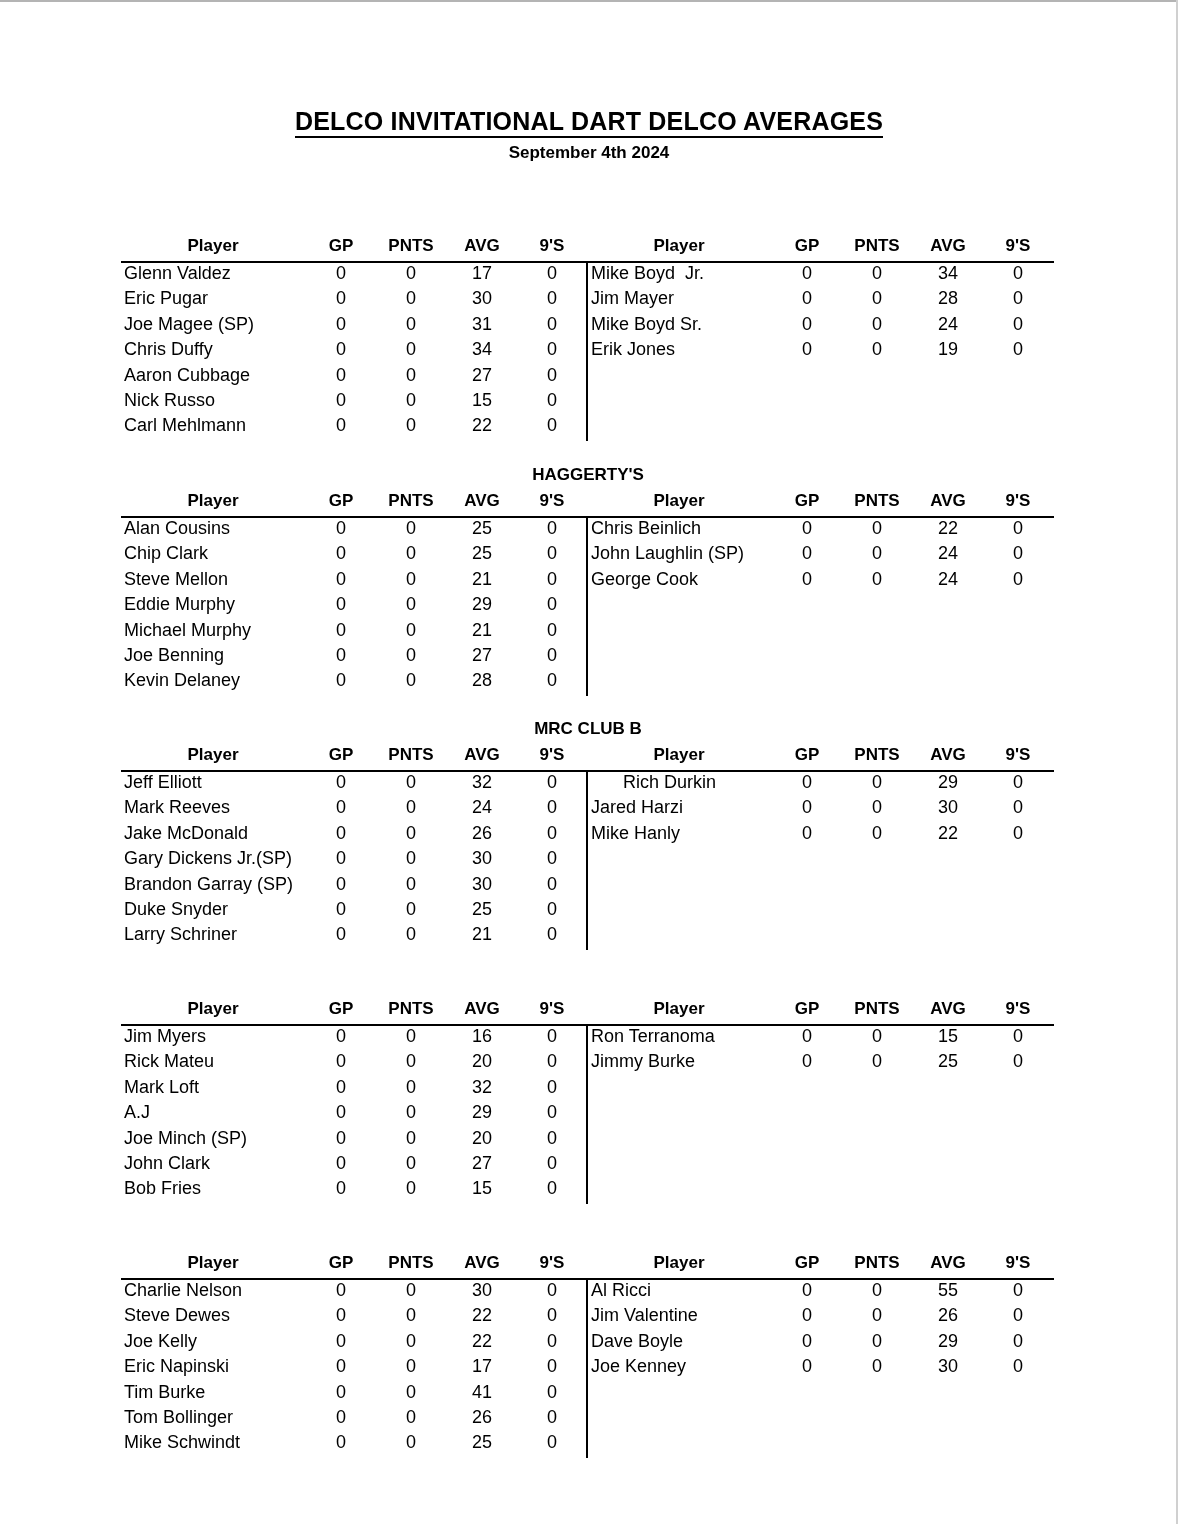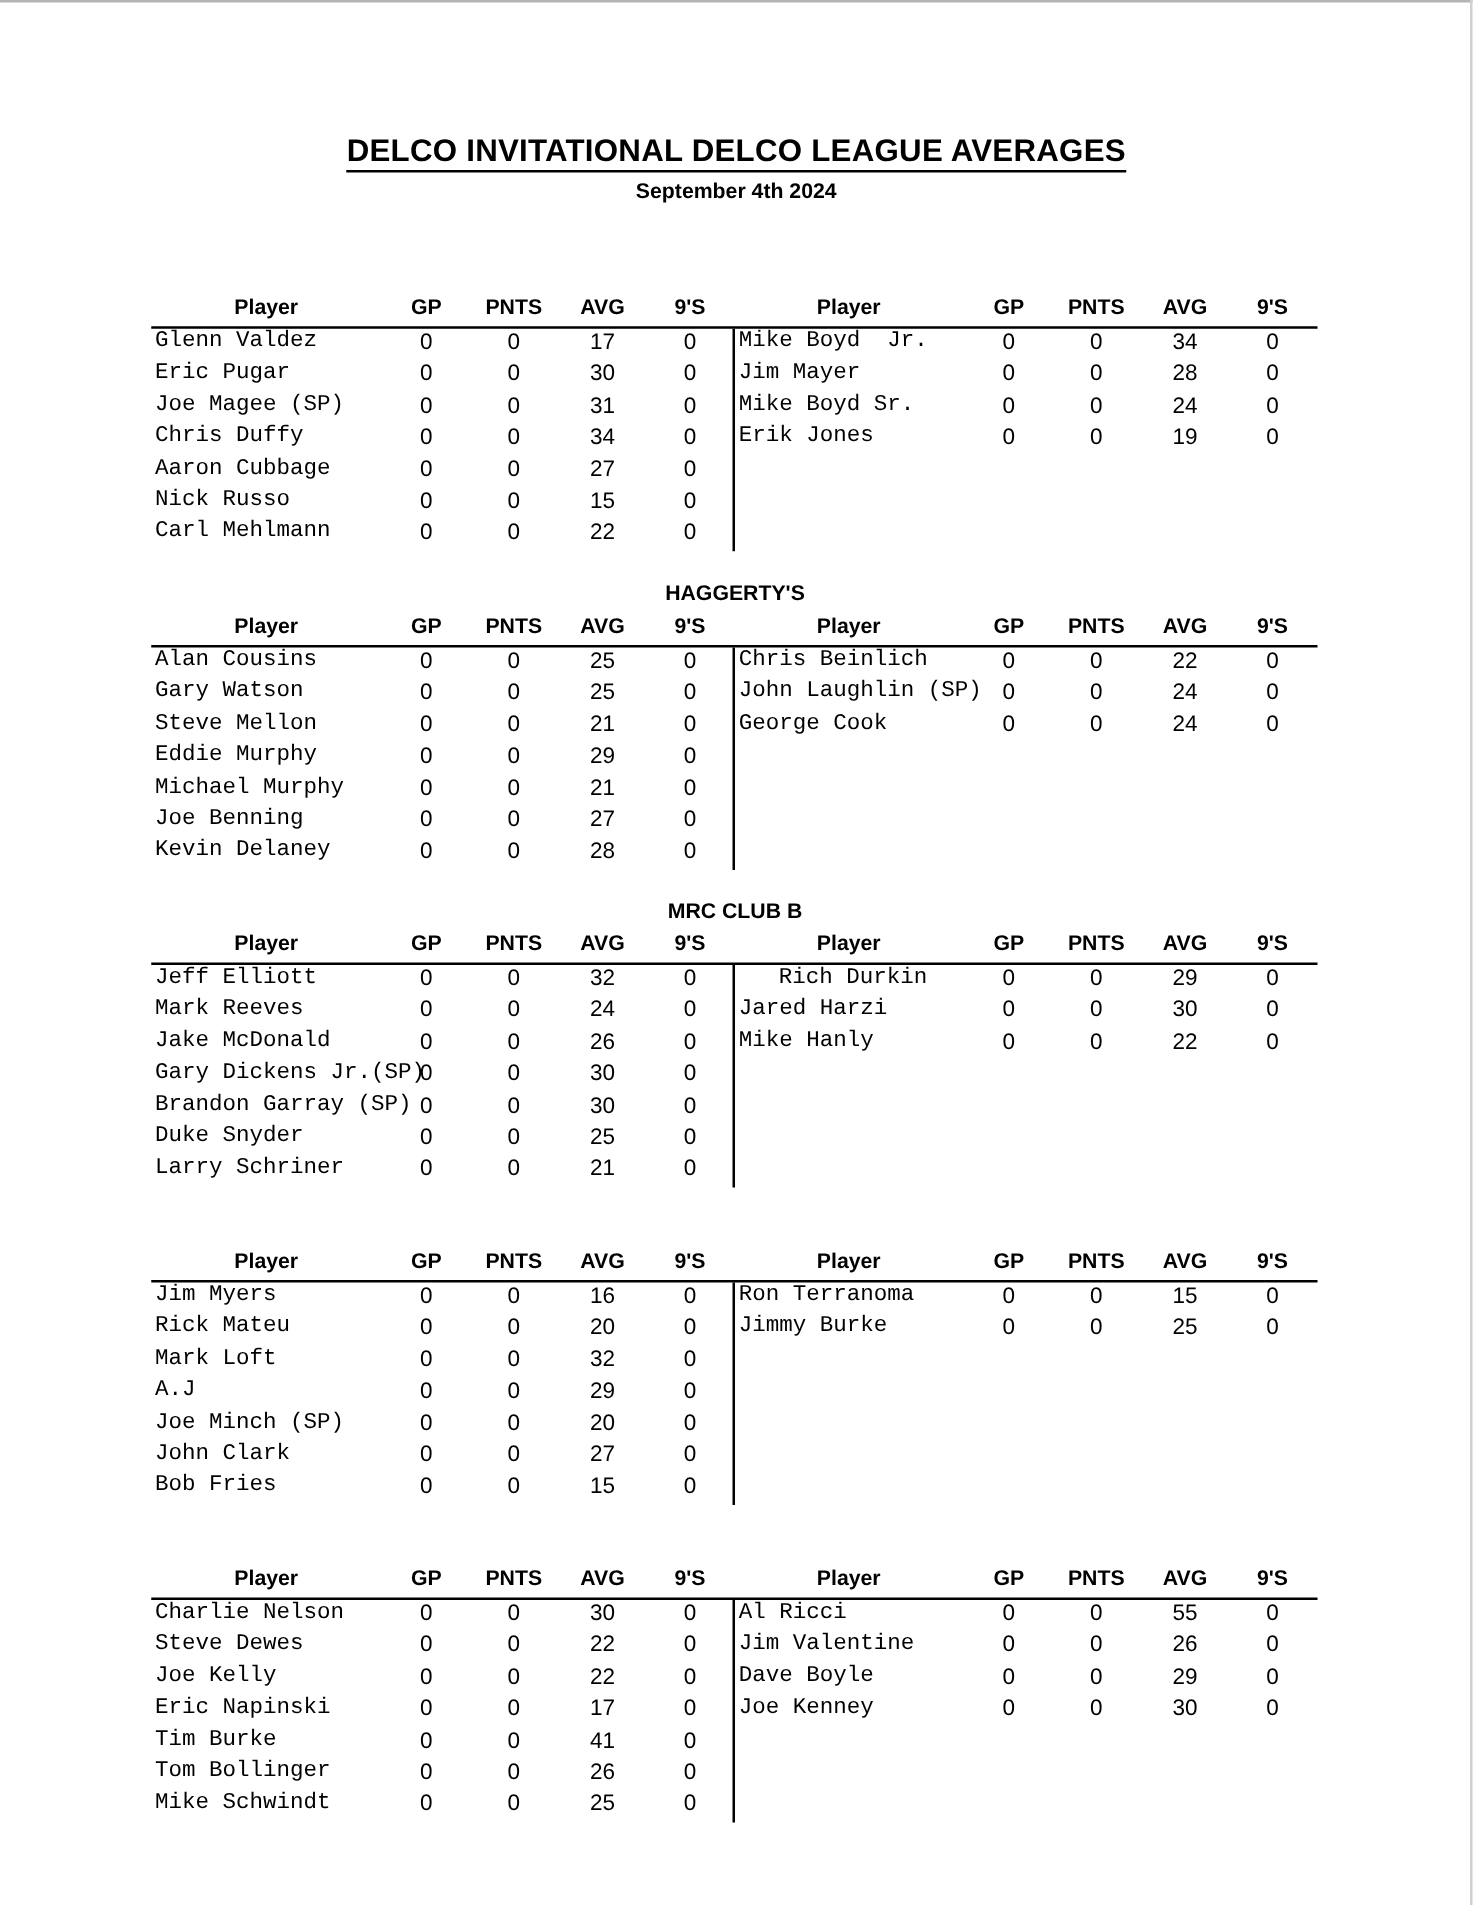--- a/index.html
+++ b/index.html
@@ -20,32 +20,32 @@
   }
   .team { position: absolute; left: 0; width: 1178px; height: 250px; }
   .team-name {
     position: absolute; left: 0; width: 1176px; top: 0; text-align: center;
     font-weight: bold; font-size: 17px; line-height: 22px;
   }
   .hdr { position: absolute; top: 26px; height: 24px; font-weight: bold; font-size: 17px; line-height: 22px; }
   .hline { position: absolute; top: 52px; left: 121px; width: 933px; height: 2px; background: #000; }
   .vline { position: absolute; top: 54px; left: 586px; width: 2px; height: 178px; background: #000; }
   .cell { position: absolute; font-size: 18px; line-height: 22px; height: 25px; white-space: pre; }
-  .c-name { text-align: left; font-family: Liberation Mono, monospace; }
+  .c-name { text-align: left; }
   .c-num { text-align: center; width: 50px; }
   .h-player { width: 90px; text-align: center; }
   .h-num { width: 60px; text-align: center; }
 </style>
 </head>
 <body>
 
 <div class="topbar"></div>
 <div class="rightbar"></div>
 
-<div class="title"><span>DELCO INVITATIONAL DELCO LEAGUE AVERAGES</span></div>
+<div class="title"><span>DELCO INVITATIONAL DART DELCO AVERAGES</span></div>
 <div class="subtitle">September 4th 2024</div>
 
 <div id="teams">
     <div class="team" style="top: 209px;">
       <div class="hdr h-player" style="left: 168px;">Player</div>
       <div class="hdr h-num" style="left: 311px;">GP</div>
       <div class="hdr h-num" style="left: 381px;">PNTS</div>
       <div class="hdr h-num" style="left: 452px;">AVG</div>
       <div class="hdr h-num" style="left: 522px;">9'S</div>
       <div>
@@ -141,21 +141,21 @@
       <div class="hdr h-num" style="left: 452px;">AVG</div>
       <div class="hdr h-num" style="left: 522px;">9'S</div>
       <div>
         <div class="cell c-name" style="top: 53px; left: 124px;">Alan Cousins</div>
         <div class="cell c-num" style="top: 53px; left: 316px;">0</div>
         <div class="cell c-num" style="top: 53px; left: 386px;">0</div>
         <div class="cell c-num" style="top: 53px; left: 457px;">25</div>
         <div class="cell c-num" style="top: 53px; left: 527px;">0</div>
       </div>
       <div>
-        <div class="cell c-name" style="top: 78.4px; left: 124px;">Gary Watson</div>
+        <div class="cell c-name" style="top: 78.4px; left: 124px;">Chip Clark</div>
         <div class="cell c-num" style="top: 78.4px; left: 316px;">0</div>
         <div class="cell c-num" style="top: 78.4px; left: 386px;">0</div>
         <div class="cell c-num" style="top: 78.4px; left: 457px;">25</div>
         <div class="cell c-num" style="top: 78.4px; left: 527px;">0</div>
       </div>
       <div>
         <div class="cell c-name" style="top: 103.8px; left: 124px;">Steve Mellon</div>
         <div class="cell c-num" style="top: 103.8px; left: 316px;">0</div>
         <div class="cell c-num" style="top: 103.8px; left: 386px;">0</div>
         <div class="cell c-num" style="top: 103.8px; left: 457px;">21</div>

